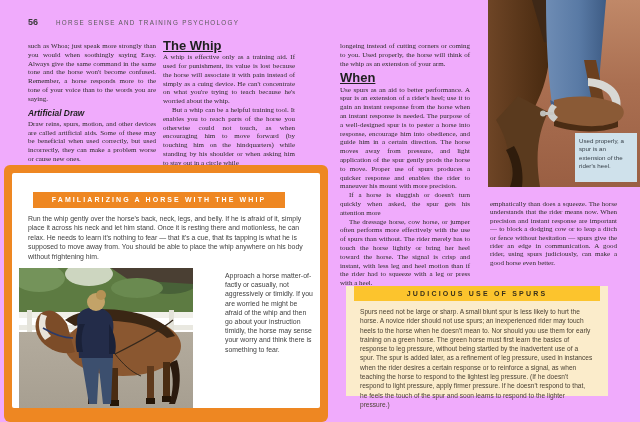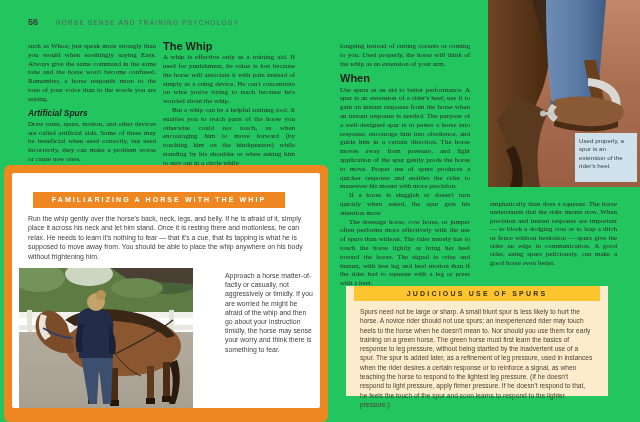--- a/index.html
+++ b/index.html
@@ -1,33 +1,33 @@
 <!DOCTYPE html>
 <html><head>
 <meta charset="utf-8">
 <style>
   html,body{margin:0;padding:0;}
   body{width:640px;height:422px;background:#ffffff;overflow:hidden;
        font-family:"Liberation Serif",serif;-webkit-font-smoothing:antialiased;}
-  .spread{position:relative;width:640px;height:422px;background:#22c55e;}
+  .spread{position:relative;width:640px;height:422px;background:#f0abfc;}
 
   
   .runhead{position:absolute;top:17px;left:28px;display:flex;align-items:baseline;gap:18px;}
   .pagenum{font-family:"Liberation Sans",sans-serif;font-weight:bold;font-size:9px;color:#3a3a3a;}
   .runtitle{font-family:"Liberation Sans",sans-serif;font-size:6.3px;letter-spacing:1.3px;color:#5a5a5a;}
 
   
   .col{position:absolute;font-size:7px;line-height:8.8px;color:#2b2b28;text-align:justify;}
   .col p{margin:0;}
   .col p.indent{text-indent:9px;}
   .col p + p{margin-top:0;}
   h3.ahead{font-family:"Liberation Sans",sans-serif;font-style:italic;font-weight:bold;
            font-size:8.4px;color:#1f1f1f;margin:5px 0 2.5px 0;}
   h4.bhead{font-family:"Liberation Sans",sans-serif;font-weight:bold;
-           font-size:11px;color:#1f1f1f;margin:0 0 2.5px 0;}
+           font-size:13px;color:#1f1f1f;margin:0 0 2.5px 0;text-decoration:underline;}
   h4.bhead.spaced{margin-top:6px;}
 
   
   .whipbox{position:absolute;left:4px;top:165px;width:324px;height:257px;
            background:#ee8722;border-radius:6px;}
   .whipbox .inner{position:absolute;left:8px;top:8px;width:308px;height:235px;
                   background:#ffffff;border-radius:2px;}
   .whipbox .bar{position:absolute;left:29px;top:27px;width:252px;height:16px;background:#ee8722;
                 font-family:"Liberation Sans",sans-serif;font-weight:bold;font-size:7px;
                 letter-spacing:2.1px;color:#ffffff;text-align:center;line-height:16px;white-space:nowrap;}
@@ -56,21 +56,21 @@
 
 <div class="spread">
 
   <div class="runhead">
     <span class="pagenum">56</span>
     <span class="runtitle">HORSE SENSE AND TRAINING PSYCHOLOGY</span>
   </div>
 
   <div class="col" style="left:28px;top:42px;width:128px;">
     <p>such as Whoa; just speak more strongly than you would when soothingly saying Easy. Always give the same command in the same tone and the horse won't become confused. Remember, a horse responds more to the tone of your voice than to the words you are saying.</p>
-    <h3 class="ahead">Artificial Spurs</h3>
+    <h3 class="ahead">Artificial Draw</h3>
     <p>Draw reins, spurs, motion, and other devices are called artificial aids. Some of these may be beneficial when used correctly, but used incorrectly, they can make a problem worse or cause new ones.</p>
   </div>
 
   <div class="col" style="left:163px;top:42px;width:132px;">
     <h4 class="bhead">The Whip</h4>
     <p>A whip is effective only as a training aid. If used for punishment, its value is lost because the horse will associate it with pain instead of simply as a cuing device. He can't concentrate on what you're trying to teach because he's worried about the whip.</p>
     <p class="indent">But a whip can be a helpful training tool. It enables you to reach parts of the horse you otherwise could not touch, as when encouraging him to move forward (by touching him on the hindquarters) while standing by his shoulder or when asking him to stay out in a circle while</p>
   </div>
 
   <div class="col" style="left:340px;top:42px;width:130px;">

